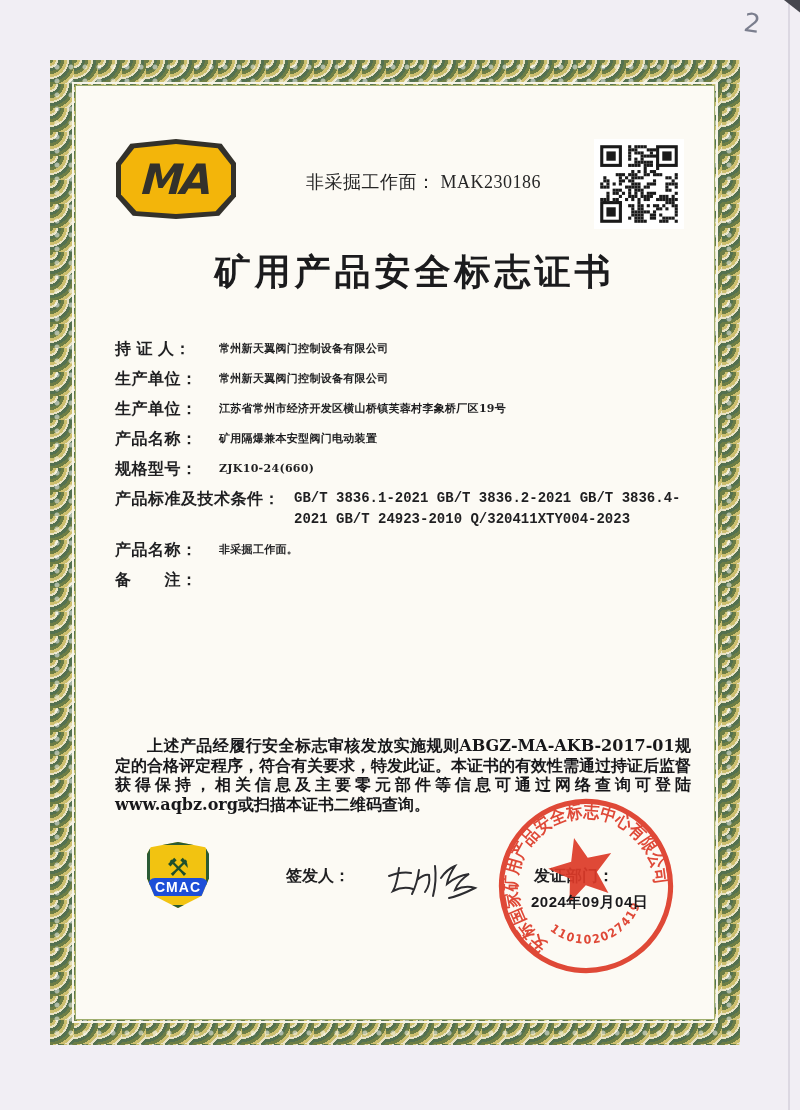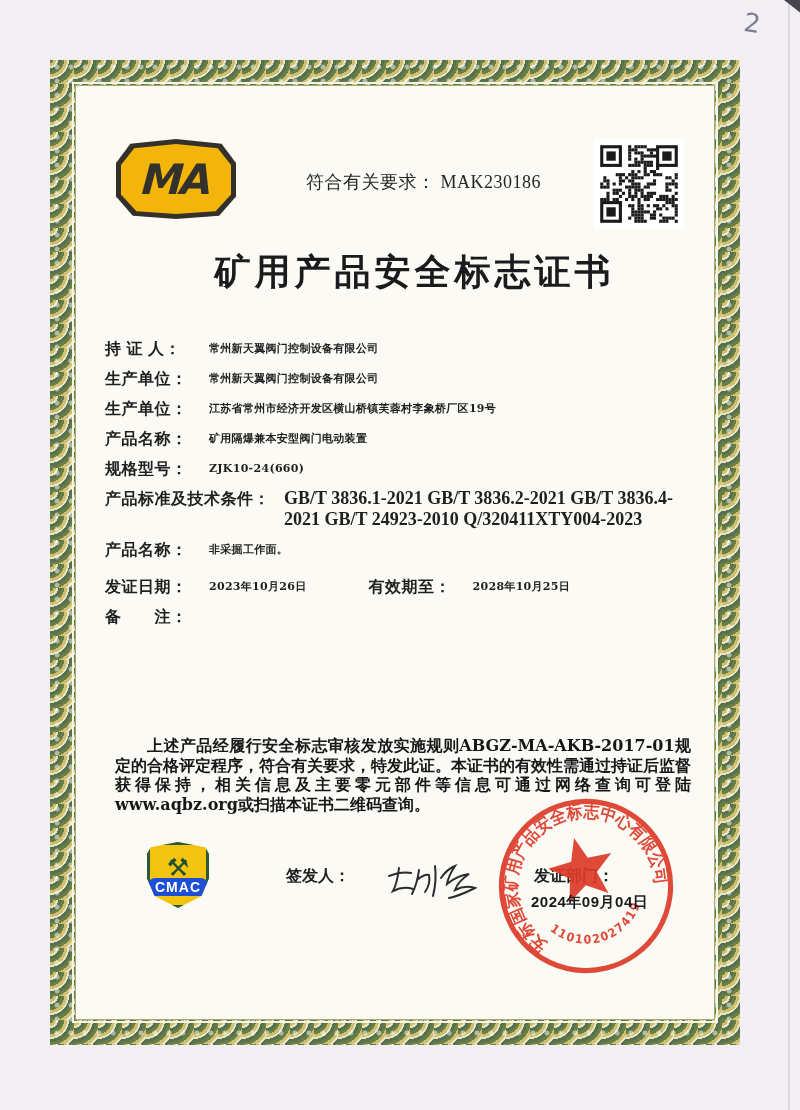--- a/index.html
+++ b/index.html
@@ -30,25 +30,25 @@
   .ma-text { font-family:"DejaVu Sans", sans-serif; font-weight:900; font-style:italic; font-size:42px;
     color:#33312b; letter-spacing:-3px; transform:skewX(-4deg); }
   .serial { position:absolute; left:306px; top:170px; font-family:"Liberation Serif", serif;
     font-size:18px; color:#262626; letter-spacing:.5px; }
   .qr-box { position:absolute; left:594px; top:139px; width:90px; height:90px; background:#fff; }
 
   .title { position:absolute; left:0; top:248px; width:100%; text-align:center;
     font-size:36px; font-weight:900; color:#1b1b1d; letter-spacing:4px;padding-left:29px; }
 
   
-  .fields { position:absolute; left:105px; top:338px; width:575px; color:#1f1f21; }
+  .fields { position:absolute; left:115px; top:338px; width:575px; color:#1f1f21; }
   .frow { display:flex; align-items:flex-start; margin-bottom:9px; line-height:21px; }
   .flabel { flex:none; min-width:90px; font-weight:bold; font-size:16px; letter-spacing:.5px; white-space:nowrap; }
   .fvalue { font-family:"DejaVu Serif", serif; font-weight:700; font-size:11px; padding-left:14px; letter-spacing:.3px; }
-  .std .fvalue { font-family:Liberation Serif, serif; font-weight:700; font-size:18px; letter-spacing:0; }
+  .std .fvalue { font-family:Liberation Mono, monospace; font-weight:700; font-size:14px; letter-spacing:0; }
   .dates { margin-top:16px; }
   .dates .mid { margin-left:62px; }
   .remark { }
 
   
   .para { position:absolute; left:115px; top:736px; width:576px; font-family:"DejaVu Serif", serif;
     font-weight:700; font-size:16px; line-height:19.5px; color:#17171a; text-indent:2em; text-align:justify; }
 
   
   .cmac { position:absolute; left:147px; top:842px; width:62px; height:66px; background:#f2c311;
@@ -79,21 +79,21 @@
     <div class="frame-inner"></div>
   </div>
 
   <div class="ma-logo">
     <div class="ma-logo-in">
       <span class="ma-text">MA</span>
     </div>
   </div>
 
   <div class="serial">
-    <span>符合有关要求：</span>
+    <span>非采掘工作面：</span>
     <span>MAK230186</span>
   </div>
 
   <div class="qr-box">
     <svg id="qr" width="90" height="90" viewBox="0 0 29 29">
         <rect x="11" y="2" width="1" height="1" fill="#1a1a1a"></rect>
         <rect x="13" y="2" width="1" height="1" fill="#1a1a1a"></rect>
         <rect x="14" y="2" width="1" height="1" fill="#1a1a1a"></rect>
         <rect x="15" y="2" width="1" height="1" fill="#1a1a1a"></rect>
         <rect x="16" y="2" width="1" height="1" fill="#1a1a1a"></rect>
@@ -344,26 +344,20 @@
     </div>
     <div class="frow std">
       <span class="flabel">产品标准及技术条件：</span>
       <span class="fvalue">GB/T 3836.1-2021 GB/T 3836.2-2021 GB/T 3836.4-2021 GB/T 24923-2010 Q/320411XTY004-2023</span>
     </div>
     <div class="frow">
       <span class="flabel">产品名称：</span>
       <span class="fvalue">非采掘工作面。</span>
     </div>
 
-    <div class="frow dates">
-      <span class="flabel">发证日期：</span>
-      <span class="fvalue">2023年10月26日</span>
-      <span class="flabel mid">有效期至：</span>
-      <span class="fvalue">2028年10月25日</span>
-    </div>
 
     <div class="frow remark">
       <span class="flabel">备　　注：</span>
     </div>
   </div>
 
   <div class="para">上述产品经履行安全标志审核发放实施规则ABGZ-MA-AKB-2017-01规定的合格评定程序，符合有关要求，特发此证。本证书的有效性需通过持证后监督获得保持，相关信息及主要零元部件等信息可通过网络查询可登陆www.aqbz.org或扫描本证书二维码查询。</div>
 
   <div class="cmac">
     <span class="cmac-tools">⚒</span>

